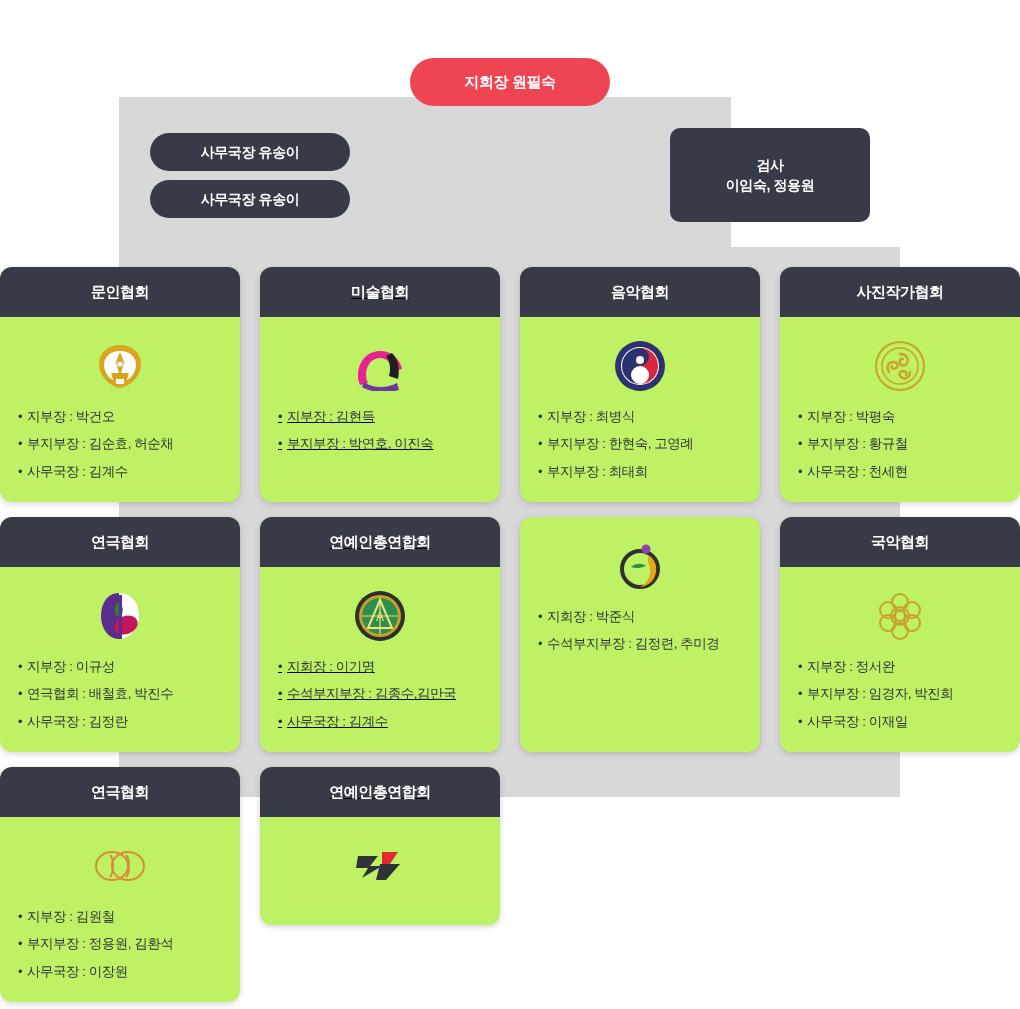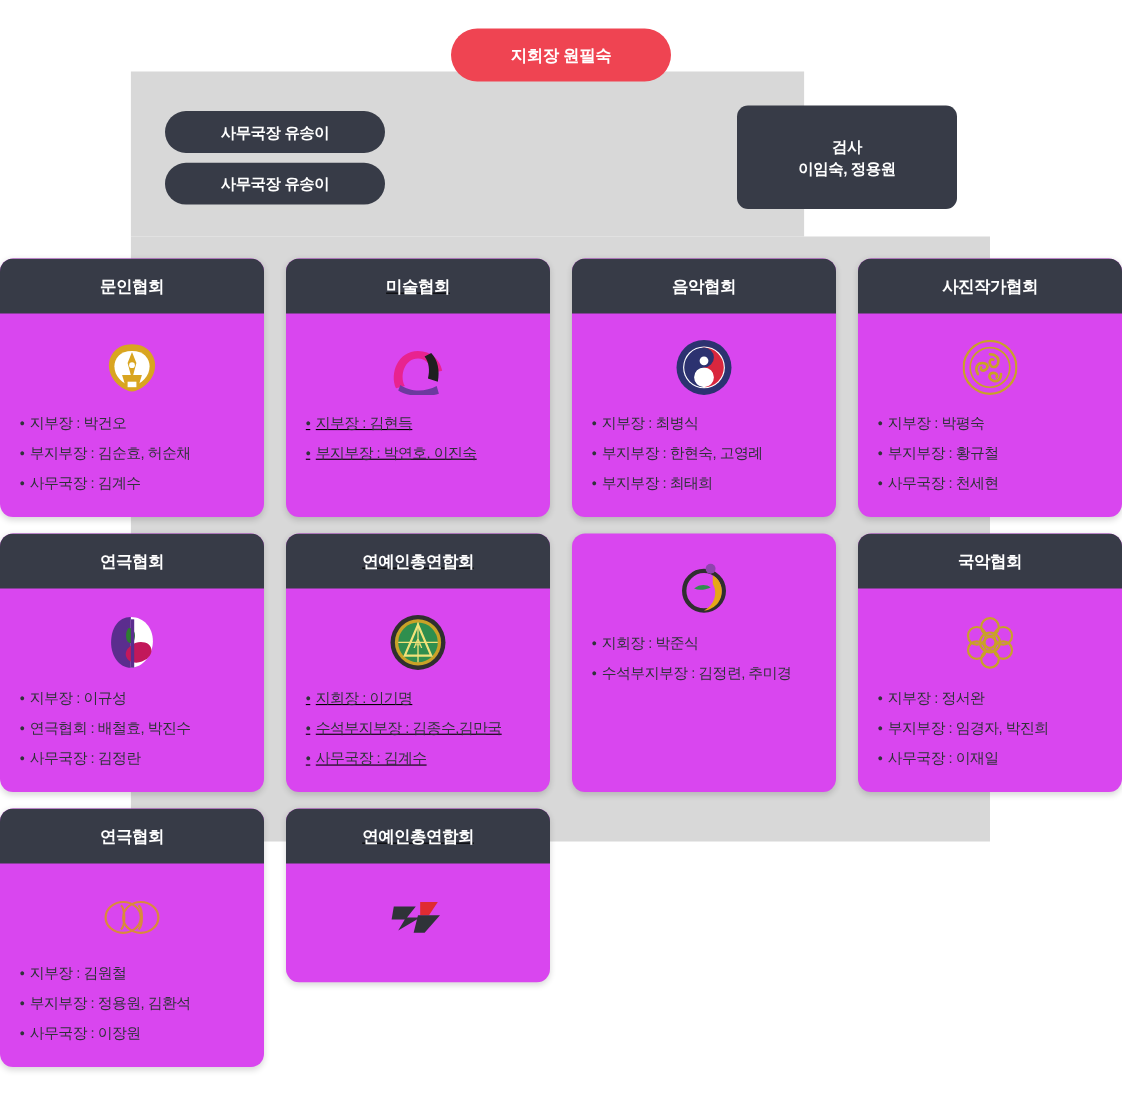--- a/index.html
+++ b/index.html
@@ -5,21 +5,21 @@
 <style>
   html,body{margin:0;padding:0;}
   body{
     width:1020px;height:1009px;
     background:#ffffff;
     font-family:"Liberation Sans","DejaVu Sans",sans-serif;
     -webkit-font-smoothing:antialiased;
     position:relative;
     overflow:hidden;
   }
-  #stage{position:relative;width:1020px;height:854px;}
+  #stage{position:relative;width:1020px;height:854px;margin-top:32px;}
 
   
   .backdrop{position:absolute;background:#d8d8d8;z-index:0;}
   .backdrop-top{left:119px;top:65px;width:612px;height:150px;}
   .backdrop-wide{left:119px;top:215px;width:781px;height:550px;}
 
   
   .pill-top{
     position:absolute;z-index:3;
     left:410px;top:26px;width:200px;height:48px;
@@ -38,21 +38,21 @@
   }
   .pill-sec1{left:150px;top:101px;width:200px;height:38px;}
   .pill-sec2{left:150px;top:148px;width:200px;height:38px;}
   .box-vice{left:410px;top:96px;width:200px;height:94px;border-radius:10px;}
   .box-audit{left:670px;top:96px;width:200px;height:94px;border-radius:10px;}
 
   
   .card{
     position:absolute;z-index:4;
     width:240px;
-    background:#d946ef;
+    background:#bef264;
     border-radius:12px;
     box-shadow:0 2px 6px rgba(0,0,0,0.16);
     overflow:hidden;
   }
   .card-head{
     height:50px;background:#373b47;
     display:flex;align-items:center;justify-content:center;
     color:#ffffff;font-size:15px;font-weight:bold;letter-spacing:-0.5px;
   }
   .card-body{

